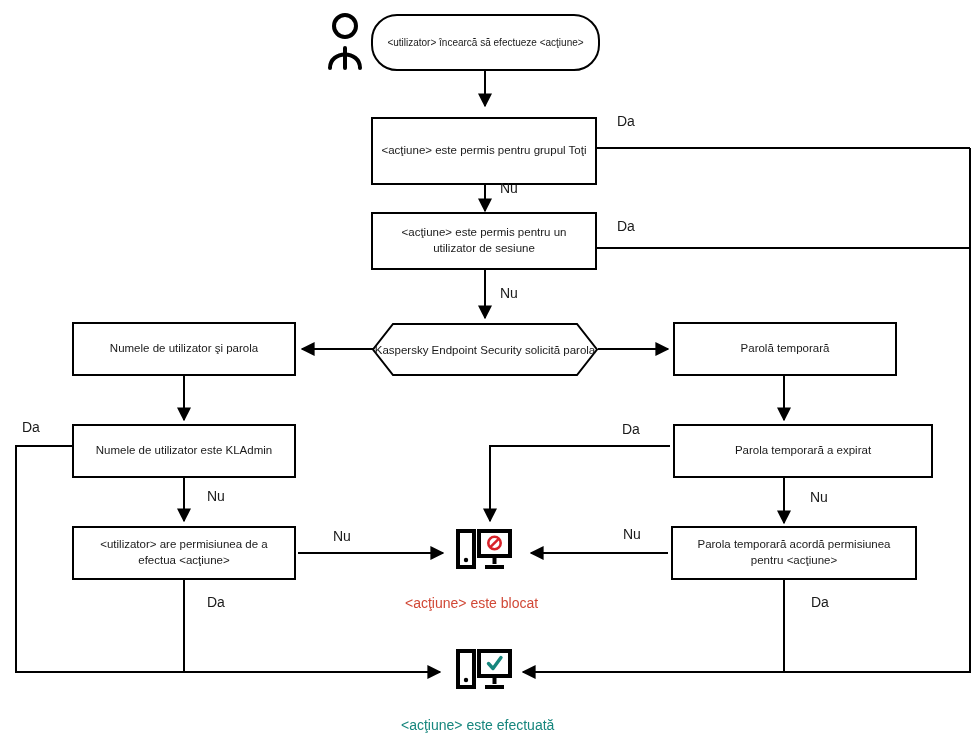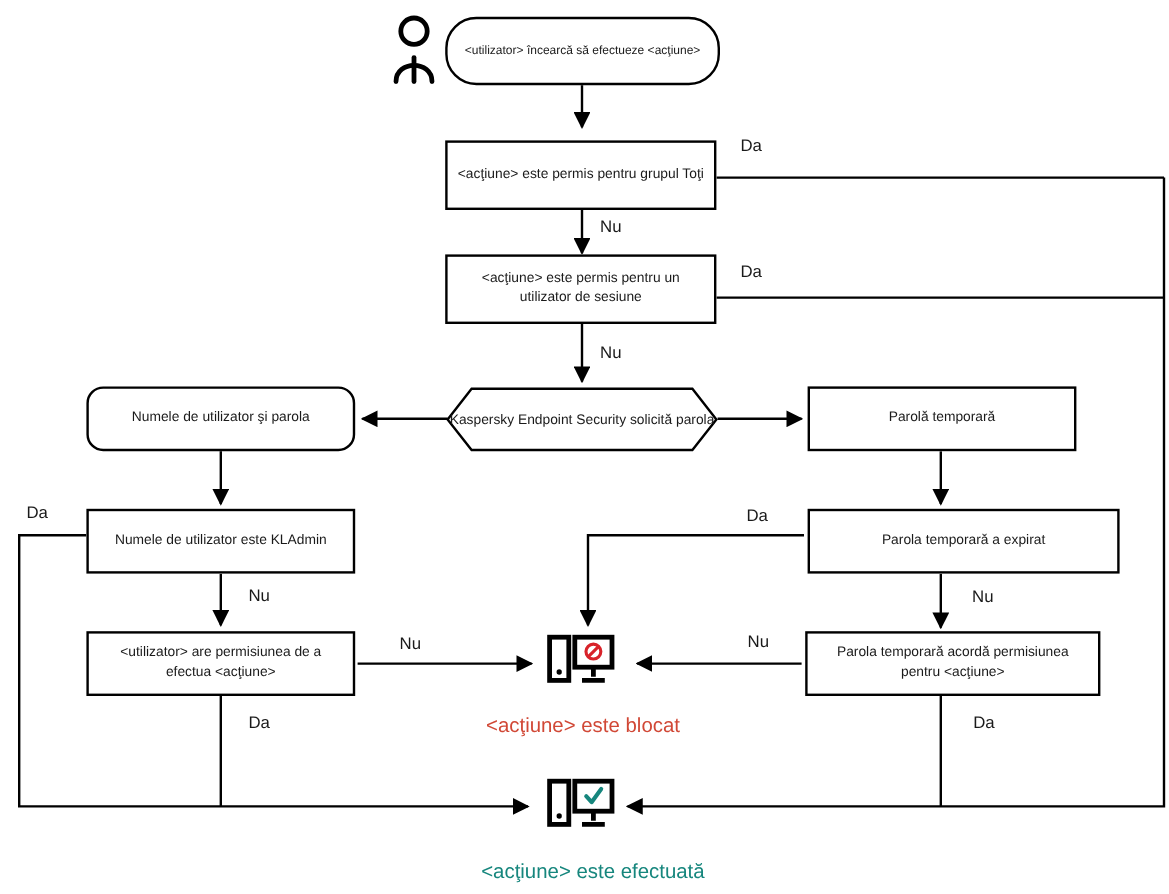--- a/index.html
+++ b/index.html
@@ -88,21 +88,21 @@
 
   
   .term {
     position: absolute;
     z-index: 5;
   }
   .term svg { display: block; }
 
   .termcap {
     position: absolute;
-    font-size: 17px;
+    font-size: 14px;
     white-space: nowrap;
     z-index: 4;
   }
   .cap-block { color: #d14836; }
   .cap-ok { color: #16867d; }
 
   
   .actor { position: absolute; z-index: 3; }
   .actor svg { display: block; }
 </style>
@@ -162,36 +162,36 @@
       <circle cx="23" cy="14" r="11" fill="none" stroke="#000" stroke-width="4"></circle>
       <path d="M 8 56 C 8 38, 38 38, 38 56" fill="none" stroke="#000" stroke-width="4" stroke-linecap="round"></path>
       <path d="M 23 36 L 23 56" stroke="#000" stroke-width="4" stroke-linecap="round"></path>
     </svg>
   </div>
 
   <div class="pill" style="left:371px; top:14px; width:229px; height:57px;">
     <span class="txt">&lt;utilizator&gt; încearcă să efectueze &lt;acţiune&gt;</span>
   </div>
 
-  <div class="node" style="left:371px; top:117px; width:226px; height:58px;">
+  <div class="node" style="left:371px; top:117px; width:226px; height:68px;">
     <span class="txt">&lt;acţiune&gt; este permis pentru grupul Toţi</span>
   </div>
 
   <div class="node" style="left:371px; top:212px; width:226px; height:58px;">
     <span class="txt">&lt;acţiune&gt; este permis pentru un utilizator de sesiune</span>
   </div>
 
   <div class="hexwrap" style="left:371px; top:322px;">
     <svg width="228" height="55" viewBox="0 0 228 55">
       <polygon points="22,2 206,2 226,27.5 206,53 22,53 2,27.5" fill="#ffffff" stroke="#000000" stroke-width="2"></polygon>
     </svg>
     <div class="hexlabel">Kaspersky Endpoint Security solicită parola</div>
   </div>
 
-  <div class="node" style="left:72px; top:322px; width:224px; height:54px;border-radius:14px;">
+  <div class="node" style="left:72px; top:322px; width:224px; height:54px;">
     <span class="txt">Numele de utilizator şi parola</span>
   </div>
 
   <div class="node" style="left:673px; top:322px; width:224px; height:54px;">
     <span class="txt">Parolă temporară</span>
   </div>
 
   <div class="node" style="left:72px; top:424px; width:224px; height:54px;">
     <span class="txt">Numele de utilizator este KLAdmin</span>
   </div>

